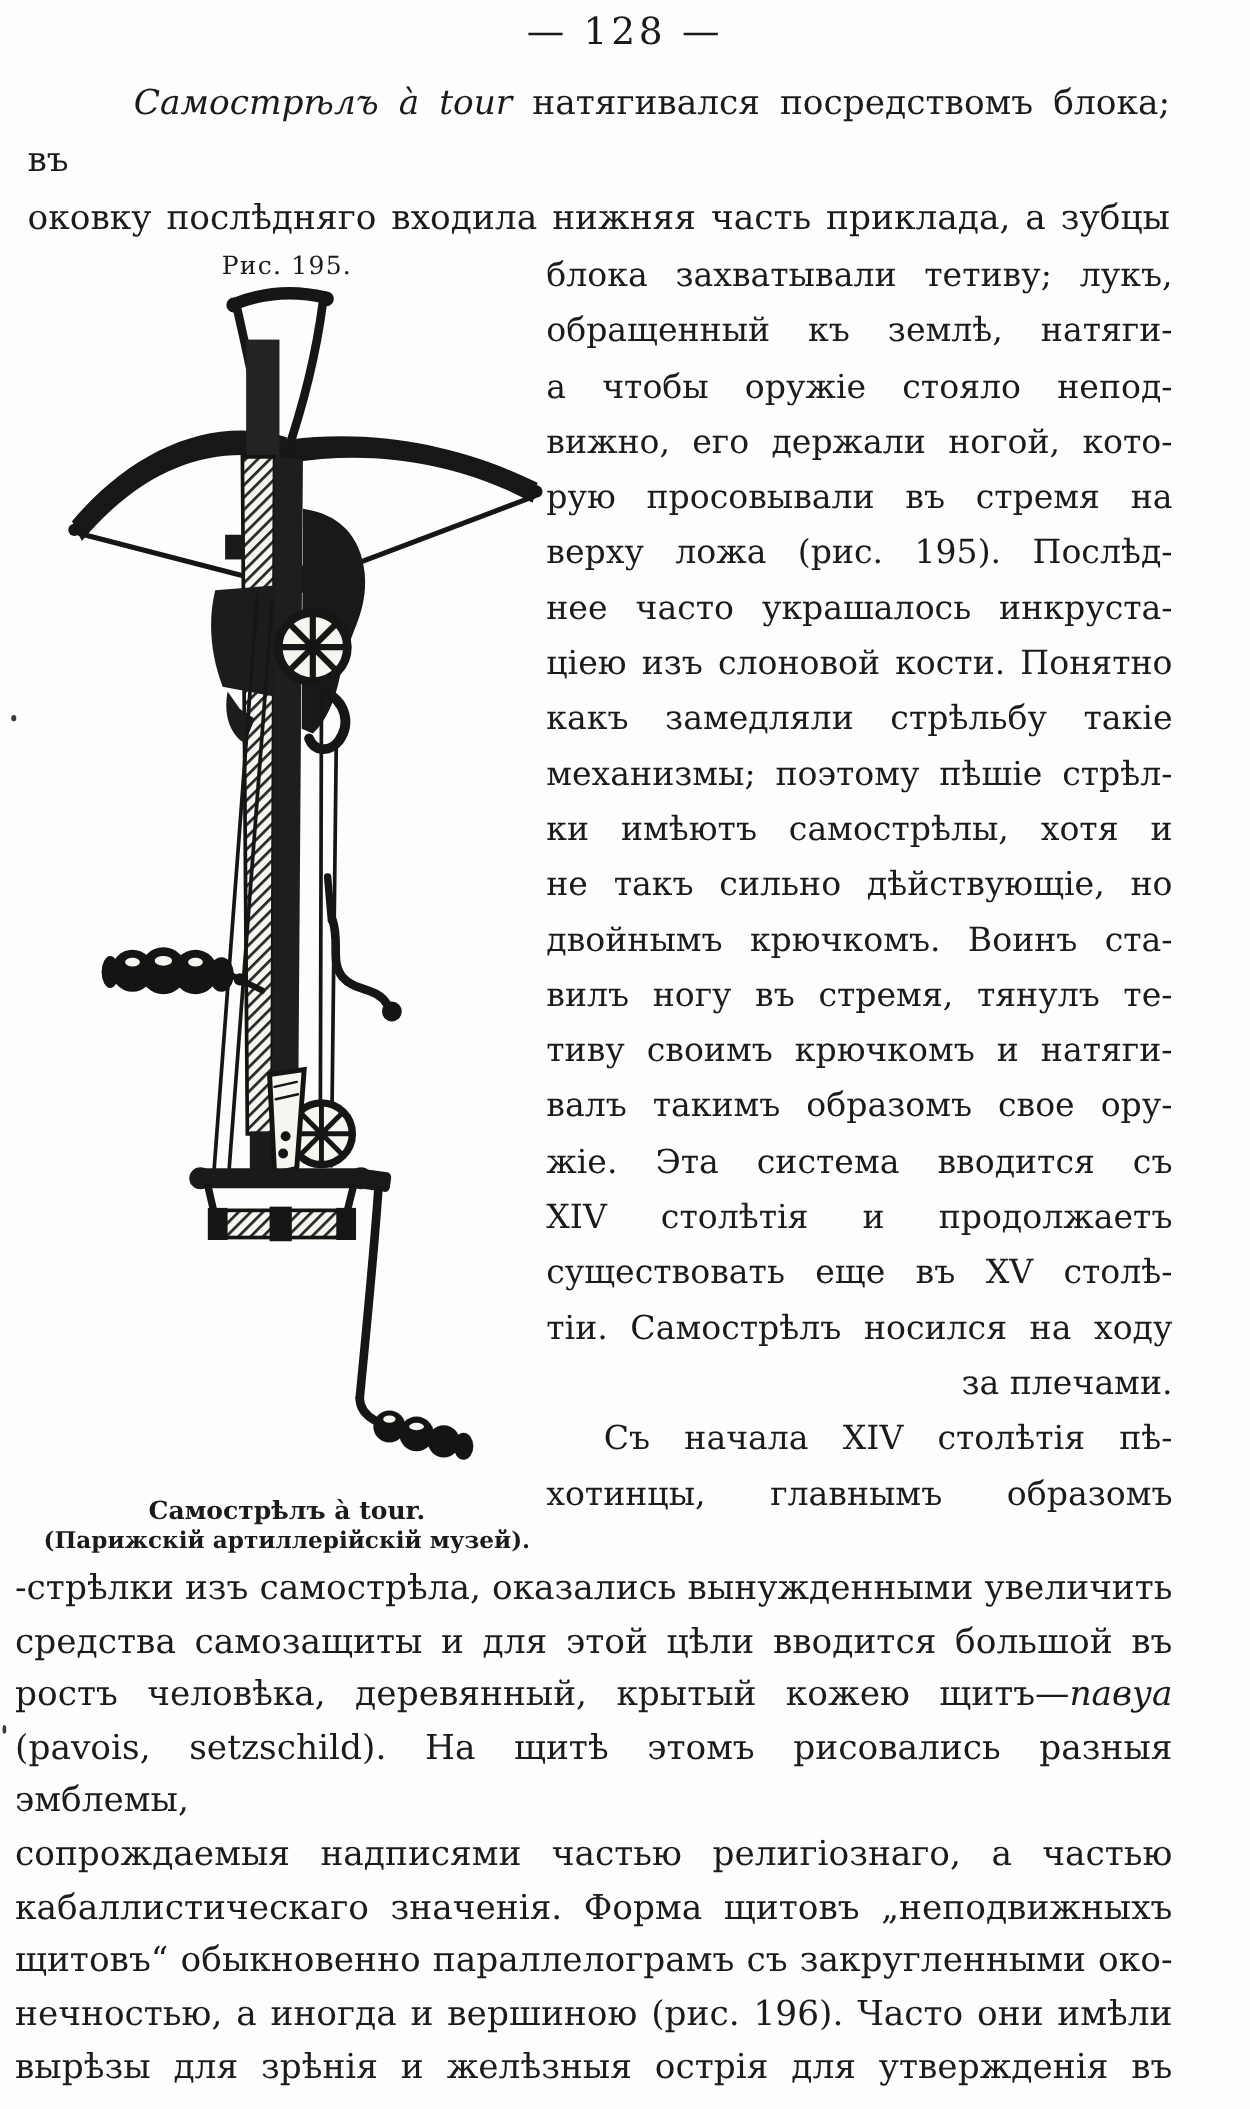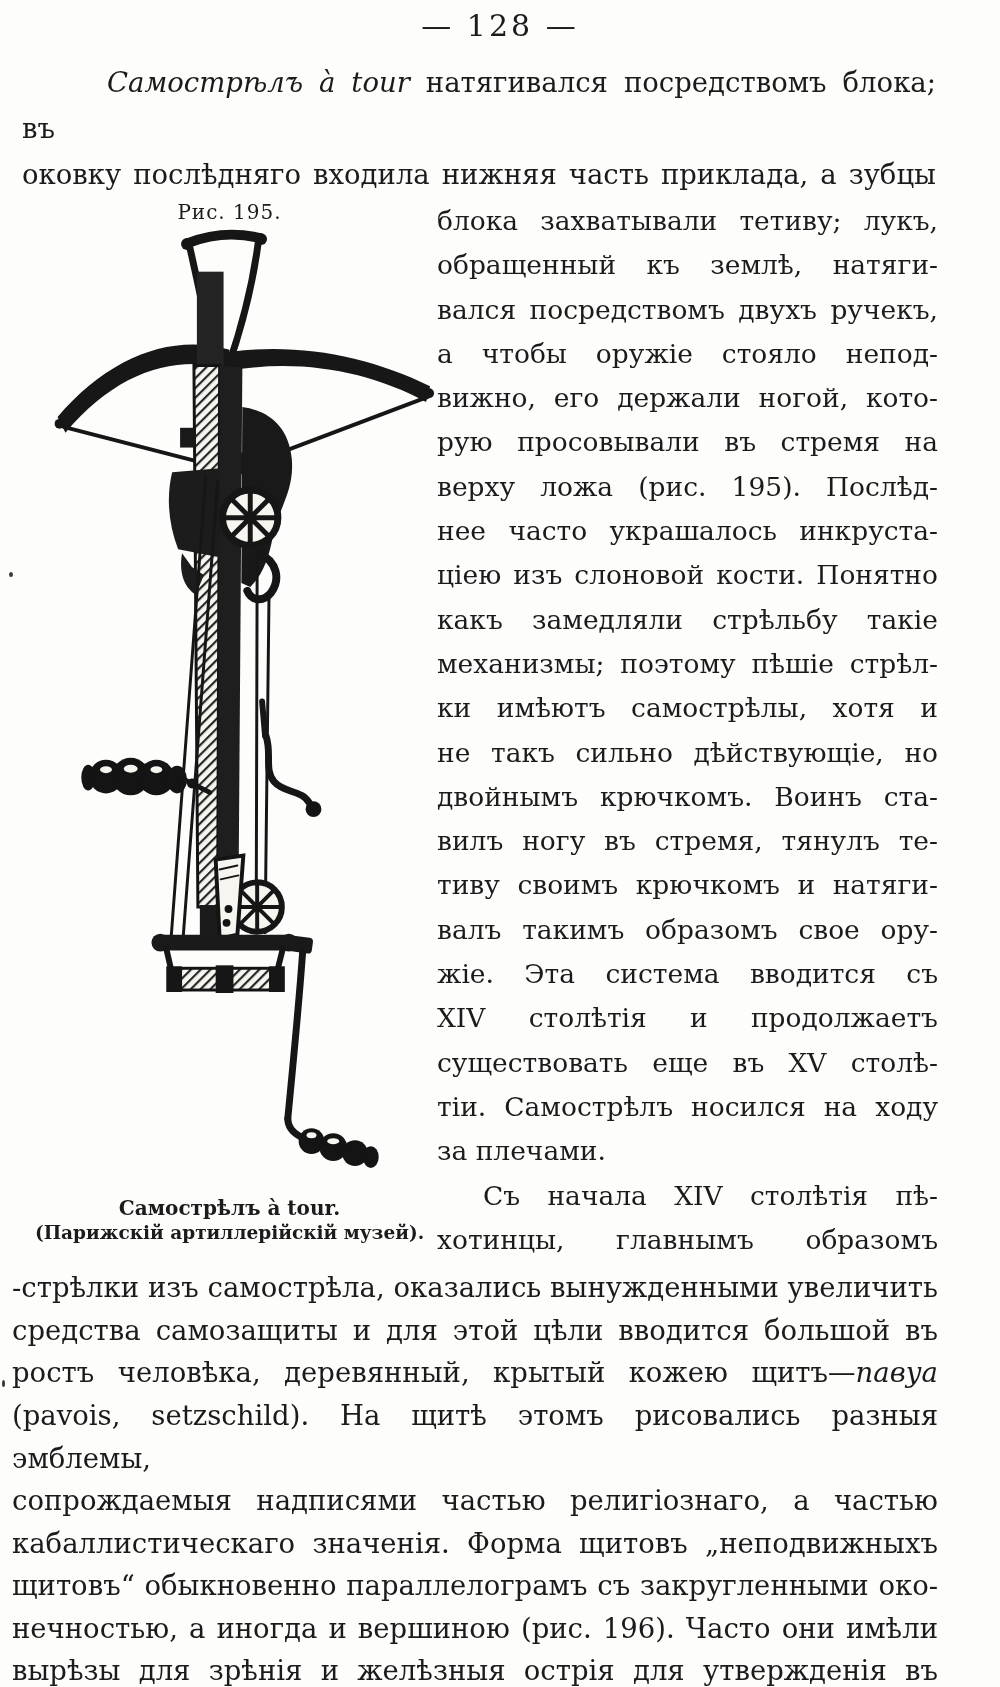--- a/index.html
+++ b/index.html
@@ -19,21 +19,21 @@
   .lead-italic{ font-style:italic;margin-left:27px; }
   .mid{ display:flex; margin-top:2px; padding:0 62px 0 22px; }
   .left-col{ width:415px; flex:none; }
   .fig-label{ font-size:20px; text-align:center; letter-spacing:1px; line-height:26px; }
   .figure svg{ display:block; margin:2px auto 0; }
   .caption{ text-align:center; margin-top:19px; }
   .caption .c1{ font-size:20px; line-height:26px; font-weight:bold; }
   .caption .c2{ font-size:18.5px; line-height:24px; font-weight:bold; }
   .right-col{ flex:1; font-size:26.5px; line-height:44.3px; }
   .jl{ text-align:justify; text-align-last:justify; }
-  .pl{ text-align:left; }
+  .pl{ text-align:right; }
   .ind{ text-indent:46px; }
   .bottom{ margin-top:4px; padding:0 62px 0 12px; font-size:27.5px; line-height:42.6px; }
   .it{ font-style:italic; }
   .speck{ position:absolute; background:#3a3a3a; border-radius:50%; }
   .speck.s1{ left:9px; top:572px; width:4px; height:5px; }
   .speck.s2{ left:2px; top:1380px; width:3px; height:7px; }
 </style>
 </head>
 <body>
 
@@ -161,21 +161,20 @@
 
       <div class="caption">
         <div class="c1">Самострѣлъ à tour.</div>
         <div class="c2">(Парижскій артиллерійскій музей).</div>
       </div>
     </div>
 
     <div class="right-col">
       <div class="jl">блока захватывали тетиву; лукъ,</div>
       <div class="jl">обращенный къ землѣ, натяги-</div>
-      <div class="jl">вался посредствомъ двухъ ручекъ,</div>
       <div class="jl">а чтобы оружіе стояло непод-</div>
       <div class="jl">вижно, его держали ногой, кото-</div>
       <div class="jl">рую просовывали въ стремя на</div>
       <div class="jl">верху ложа (рис. 195). Послѣд-</div>
       <div class="jl">нее часто украшалось инкруста-</div>
       <div class="jl">ціею изъ слоновой кости. Понятно</div>
       <div class="jl">какъ замедляли стрѣльбу такіе</div>
       <div class="jl">механизмы; поэтому пѣшіе стрѣл-</div>
       <div class="jl">ки имѣютъ самострѣлы, хотя и</div>
       <div class="jl">не такъ сильно дѣйствующіе, но</div>

